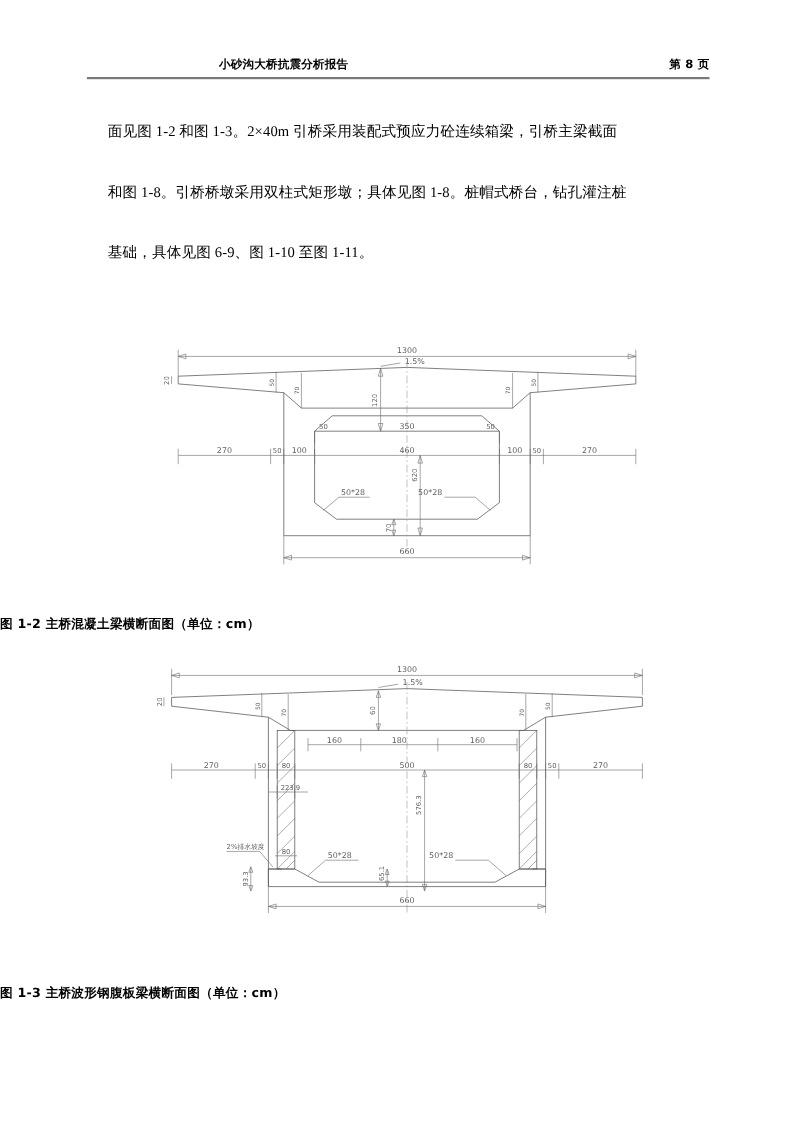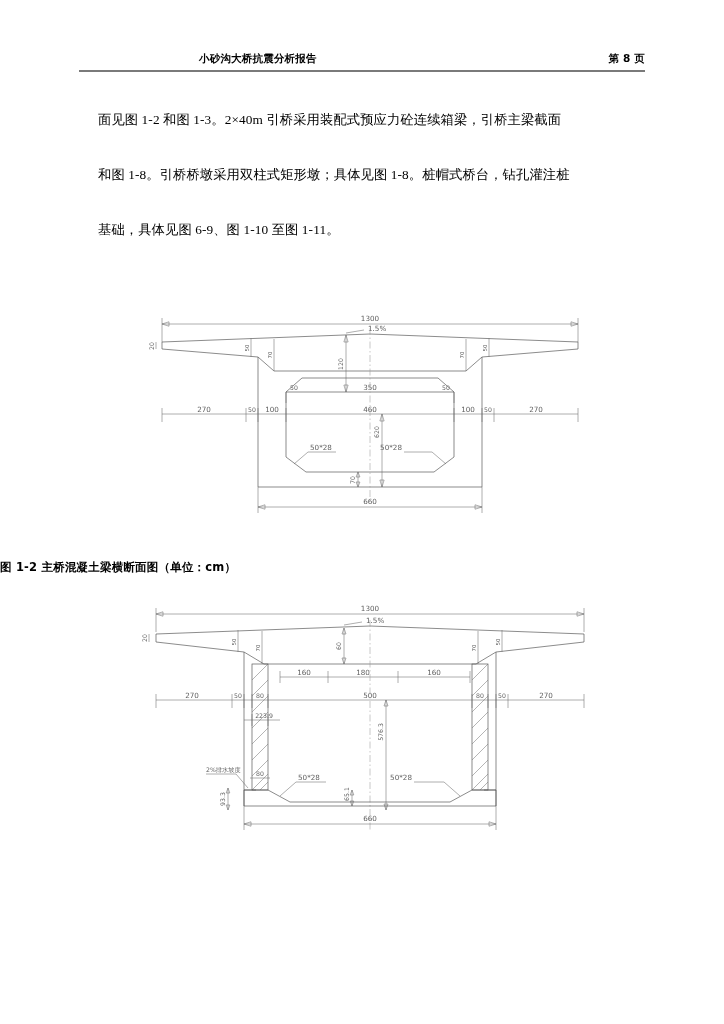--- a/index.html
+++ b/index.html
@@ -422,14 +422,15 @@
         <line class="dim" x1="104" y1="232" x2="356" y2="232"></line>
         <line class="dim" x1="104" y1="214" x2="104" y2="238"></line>
         <line class="dim" x1="356" y1="214" x2="356" y2="238"></line>
         <path class="dim" d="M104 232 l7 -2.2 v4.4 z" fill="#6b6b6b"></path>
         <path class="dim" d="M356 232 l-7 -2.2 v4.4 z" fill="#6b6b6b"></path>
         <text class="t" x="230" y="229" text-anchor="middle">660</text>
       </g>
     </svg>
   </div>
 
+  <div class="fig-caption" id="caption-2">图 1-3 主桥波形钢腹板梁横断面图（单位：cm）</div>
 
 </div>
 
 </body></html>

